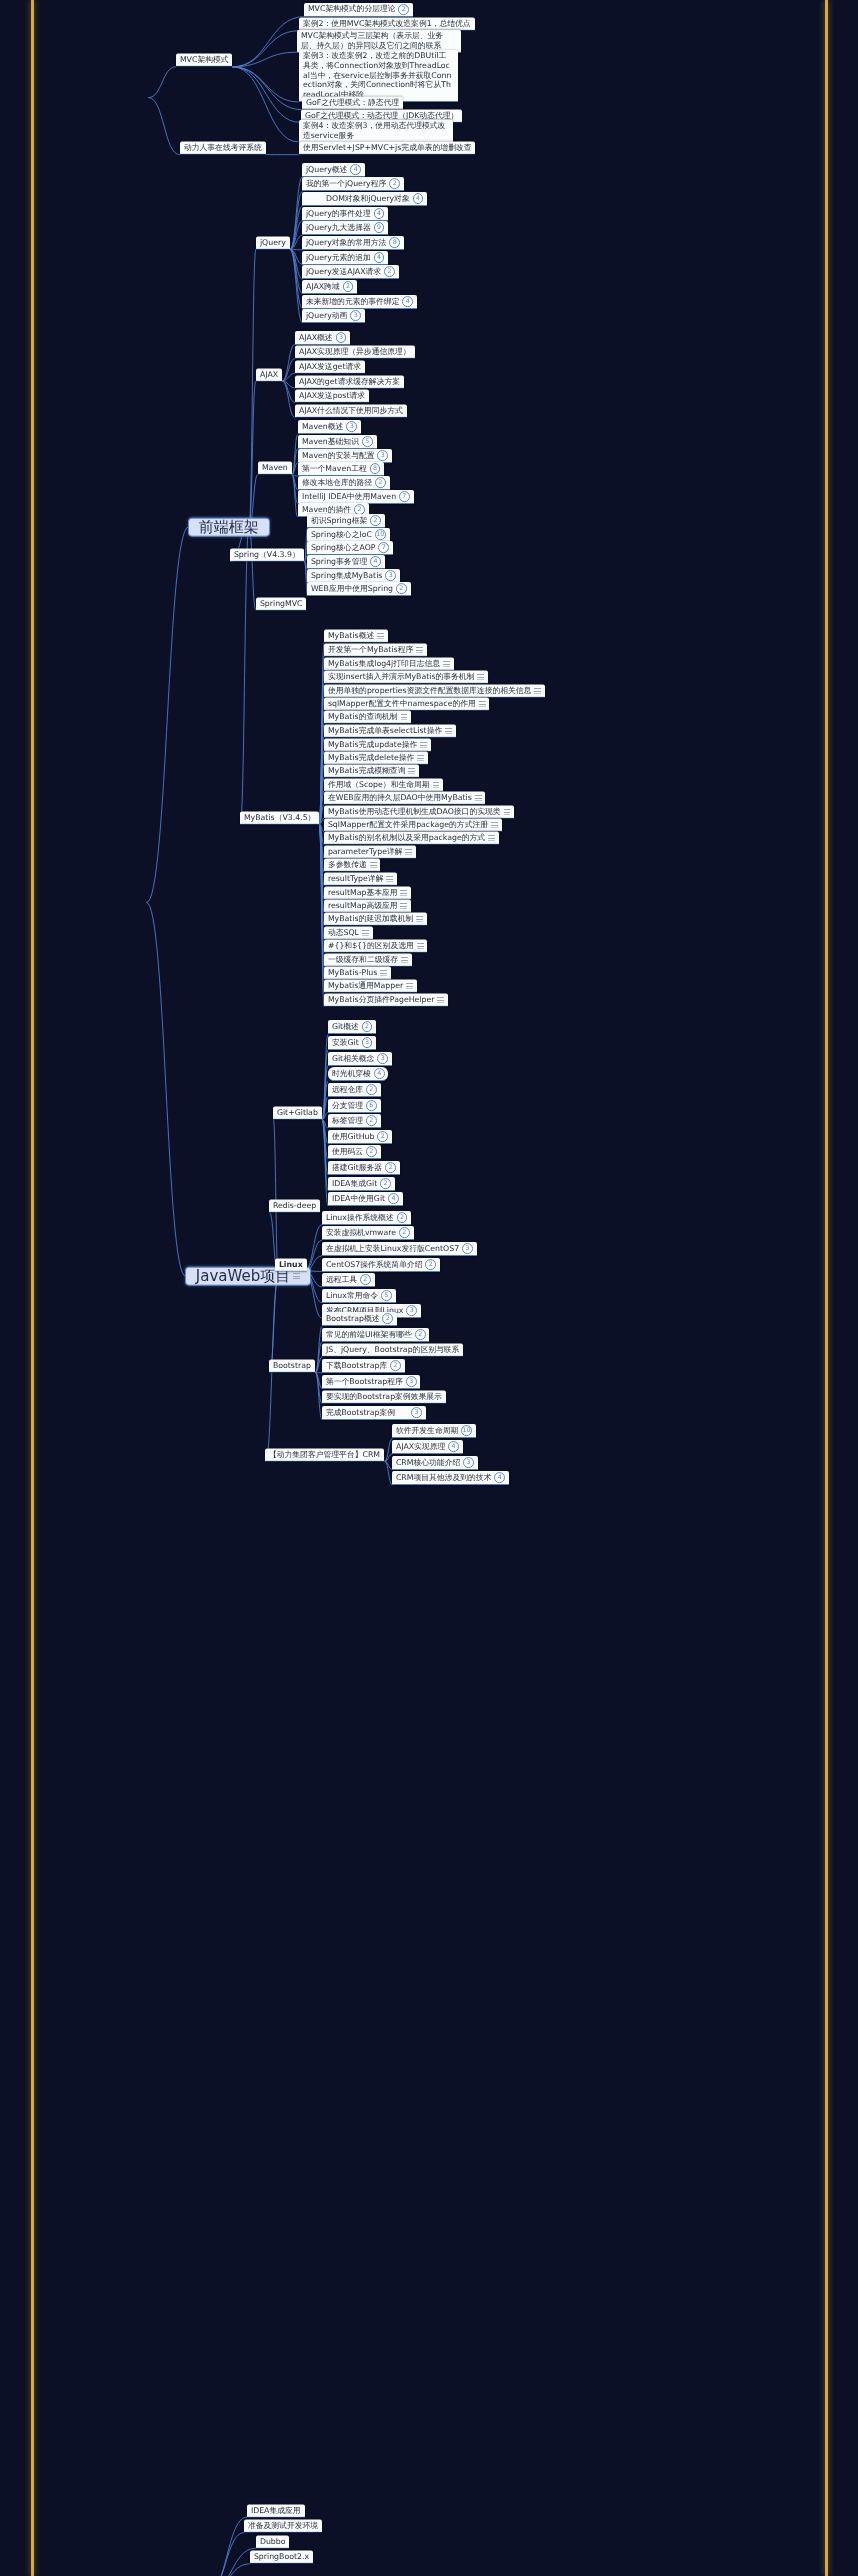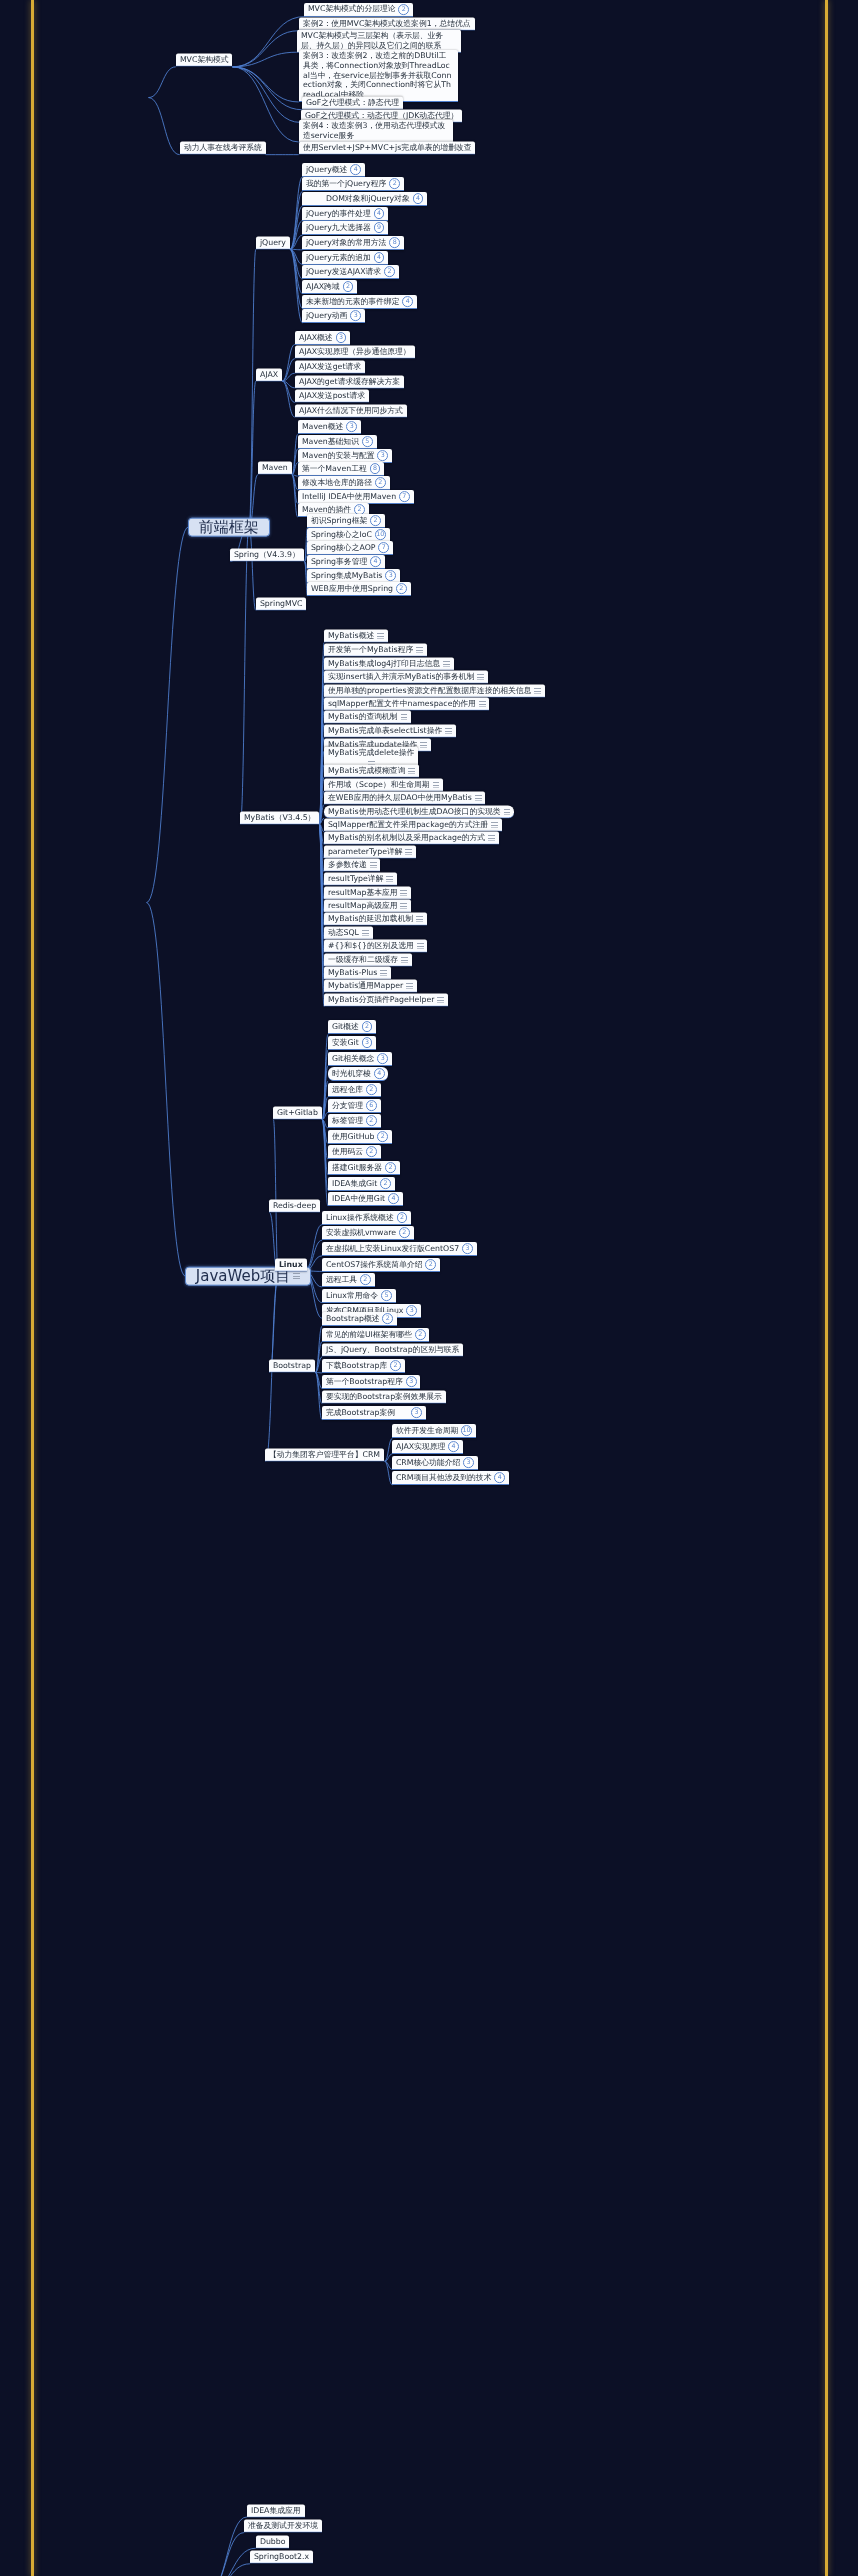--- a/index.html
+++ b/index.html
@@ -344,37 +344,37 @@
         <span class="note"></span>
       </div>
       <div class="node leaf" style="left: 324px; top: 731px;">
         <span class="lbl">MyBatis完成单表selectList操作</span>
         <span class="note"></span>
       </div>
       <div class="node leaf" style="left: 324px; top: 745px;">
         <span class="lbl">MyBatis完成update操作</span>
         <span class="note"></span>
       </div>
-      <div class="node leaf" style="left: 324px; top: 758px; flex-direction: column;">
+      <div class="node leaf" style="left: 324px; top: 758px;">
         <span class="lbl">MyBatis完成delete操作</span>
         <span class="note"></span>
       </div>
       <div class="node leaf" style="left: 324px; top: 771px;">
         <span class="lbl">MyBatis完成模糊查询</span>
         <span class="note"></span>
       </div>
       <div class="node leaf" style="left: 324px; top: 785px;">
         <span class="lbl">作用域（Scope）和生命周期</span>
         <span class="note"></span>
       </div>
       <div class="node leaf" style="left: 324px; top: 798px;">
         <span class="lbl">在WEB应用的持久层DAO中使用MyBatis</span>
         <span class="note"></span>
       </div>
-      <div class="node leaf" style="left: 324px; top: 812px; border-radius: 6px;">
+      <div class="node leaf" style="left: 324px; top: 812px;">
         <span class="lbl">MyBatis使用动态代理机制生成DAO接口的实现类</span>
         <span class="note"></span>
       </div>
       <div class="node leaf" style="left: 324px; top: 825px;">
         <span class="lbl">SqlMapper配置文件采用package的方式注册</span>
         <span class="note"></span>
       </div>
       <div class="node leaf" style="left: 324px; top: 838px;">
         <span class="lbl">MyBatis的别名机制以及采用package的方式</span>
         <span class="note"></span>

